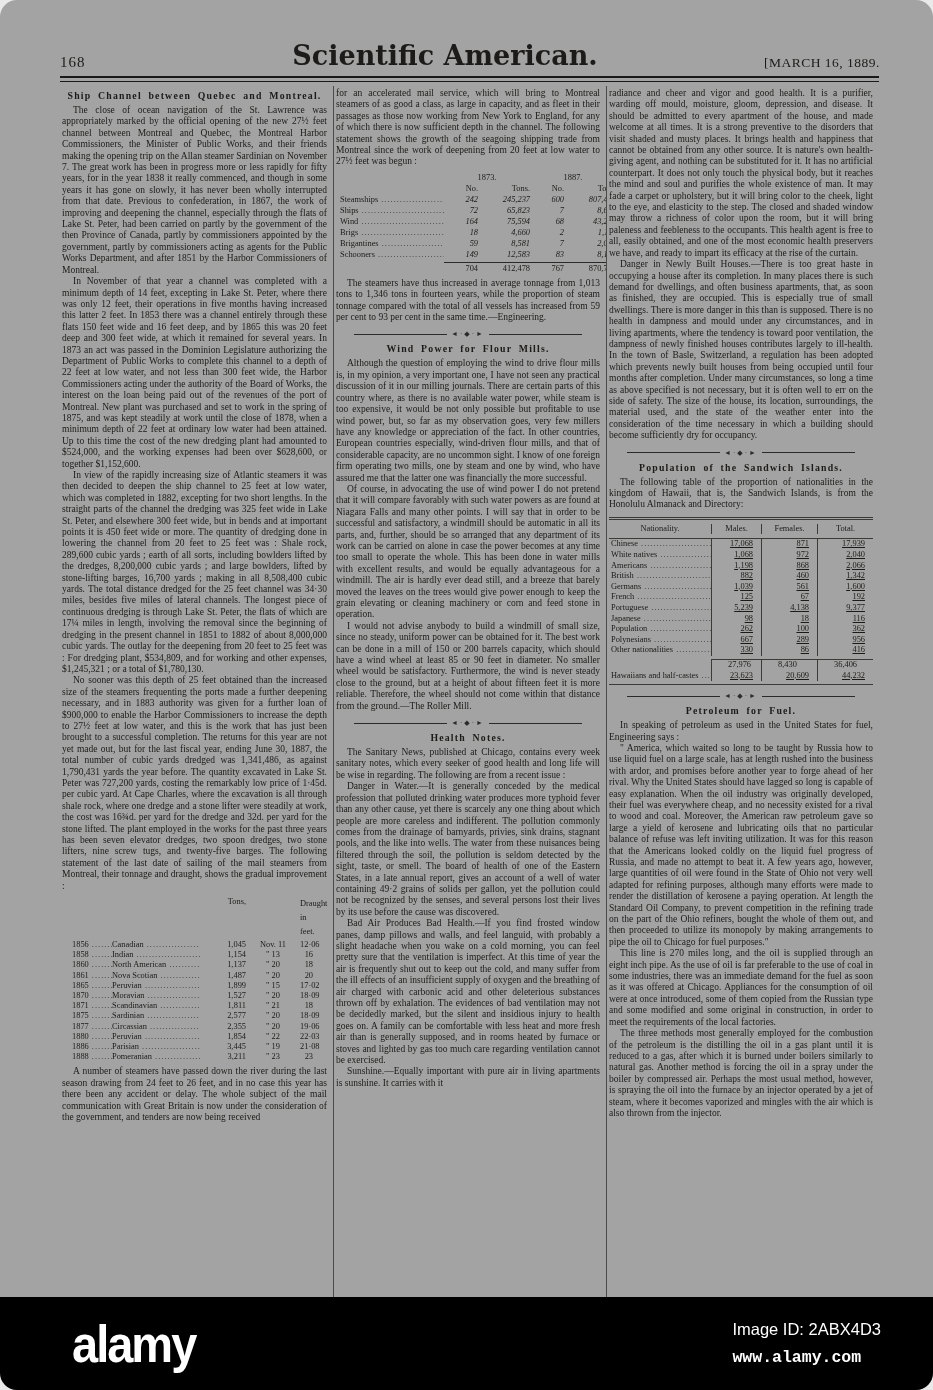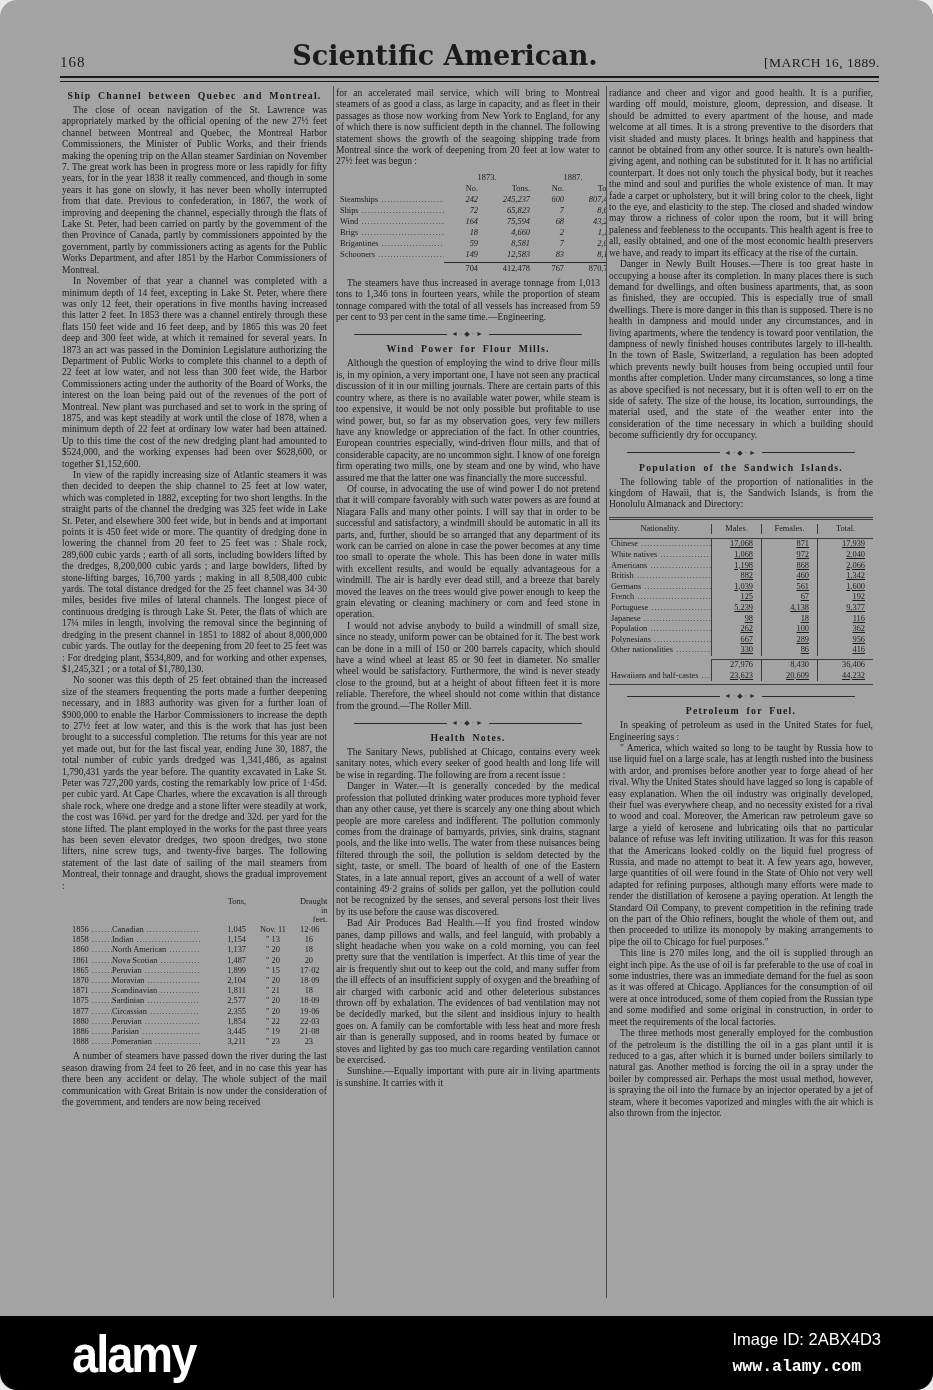--- a/index.html
+++ b/index.html
@@ -21,21 +21,21 @@
   p.cont{text-indent:0;}
   h2.art{margin:2px 0 4px 0;text-align:center;font-size:9.8px;font-weight:bold;
          letter-spacing:1.2px;word-spacing:3px;}
   .ornament{display:flex;align-items:center;margin:7px 18px 5px 18px;}
   .ornament .ln{flex:1;border-top:1px solid #2a2a28;}
   .ornament .mid{padding:0 4px;font-size:7px;letter-spacing:2px;color:#2a2a28;}
   
   .sail{margin:5px 0 4px 10px;font-size:8.4px;line-height:10.2px;}
   .sail-head{display:grid;grid-template-columns:40px 88px 46px 54px 1fr;margin-bottom:1px;}
   .sail-head .h-tons{grid-column:3;text-align:right;}
-  .sail-head .h-draught{grid-column:5;text-align:right;white-space:pre-line;line-height:9px;}
+  .sail-head .h-draught{grid-column:5;text-align:left;white-space:pre-line;line-height:14px;}
   .sail-row{display:grid;grid-template-columns:40px 88px 46px 54px 1fr;}
   .c-year,.c-ship{overflow:hidden;white-space:nowrap;}
   .c-year::after,.c-ship::after{content:" ..........................................";letter-spacing:1px;color:#2a2a28;}
   .c-tons{text-align:right;}
   .c-date{text-align:center;}
   .c-draught{text-align:right;padding-right:14px;}
   
   .ship{margin:4px 0 4px 4px;font-size:8.4px;line-height:11px;}
   .ship-years{display:grid;grid-template-columns:104px 86px 86px;text-align:center;}
   .ship-sub{display:grid;grid-template-columns:104px 34px 52px 34px 52px;text-align:right;}
@@ -50,25 +50,25 @@
   .nat{margin:6px 0 2px 0;font-size:8.4px;line-height:10.6px;border-top:3px double #3a3a36;border-bottom:1px solid #3a3a36;}
   .nat-head{display:grid;grid-template-columns:1fr 50px 56px 56px;text-align:center;
             padding:4px 0 4px 0;border-bottom:1px solid #3a3a36;}
   .nat-row{display:grid;grid-template-columns:1fr 50px 56px 56px;}
   .nat-row .n-name{overflow:hidden;white-space:nowrap;padding-left:2px;}
   .nat-row .n-name::after{content:" ......................................................";letter-spacing:1px;color:#2a2a28;}
   .nat-row span:not(.n-name){text-align:right;padding-right:8px;text-decoration:underline;}
   .nat .vr{border-left:1px solid #3a3a36;}
   .nat-head .vr{border-left:1px solid #3a3a36;}
   .nat-sub{display:grid;grid-template-columns:1fr 50px 56px 56px;margin-top:3px;}
-  .nat-sub span{text-align:right;padding-right:8px;border-top:1px solid #3a3a36;}
+  .nat-sub span{text-align:left;padding-right:8px;border-top:1px solid #3a3a36;padding-left:16px;}
   .nat-sub span.sp{border-top:none;}
   .nat-last{padding-bottom:3px;}
   
-  .alamy-bar{position:absolute;left:0;bottom:0;width:933px;height:74px;background:#000;
+  .alamy-bar{position:absolute;left:0;bottom:0;width:933px;height:93px;background:#000;
              display:flex;align-items:center;justify-content:space-between;
              font-family:"Liberation Sans",sans-serif;color:#fff;}
   .alamy-logo{margin-left:72px;font-size:47px;font-weight:bold;letter-spacing:-2px;transform:scaleY(1.12);}
   .alamy-meta{margin-right:52px;text-align:left;font-size:16.5px;line-height:1.65;}
   .alamy-meta .url{font-weight:bold;font-family:Liberation Mono, monospace;}
 </style>
 </head>
 <body>
 
 <div class="sheet">
@@ -126,21 +126,21 @@
           <div class="sail-row">
             <span class="c-year">1865</span>
             <span class="c-ship">Peruvian</span>
             <span class="c-tons">1,899</span>
             <span class="c-date">"  15</span>
             <span class="c-draught">17·02</span>
           </div>
           <div class="sail-row">
             <span class="c-year">1870</span>
             <span class="c-ship">Moravian</span>
-            <span class="c-tons">2,104</span>
+            <span class="c-tons">1,527</span>
             <span class="c-date">"  20</span>
             <span class="c-draught">18·09</span>
           </div>
           <div class="sail-row">
             <span class="c-year">1871</span>
             <span class="c-ship">Scandinavian</span>
             <span class="c-tons">1,811</span>
             <span class="c-date">"  21</span>
             <span class="c-draught">18</span>
           </div>

